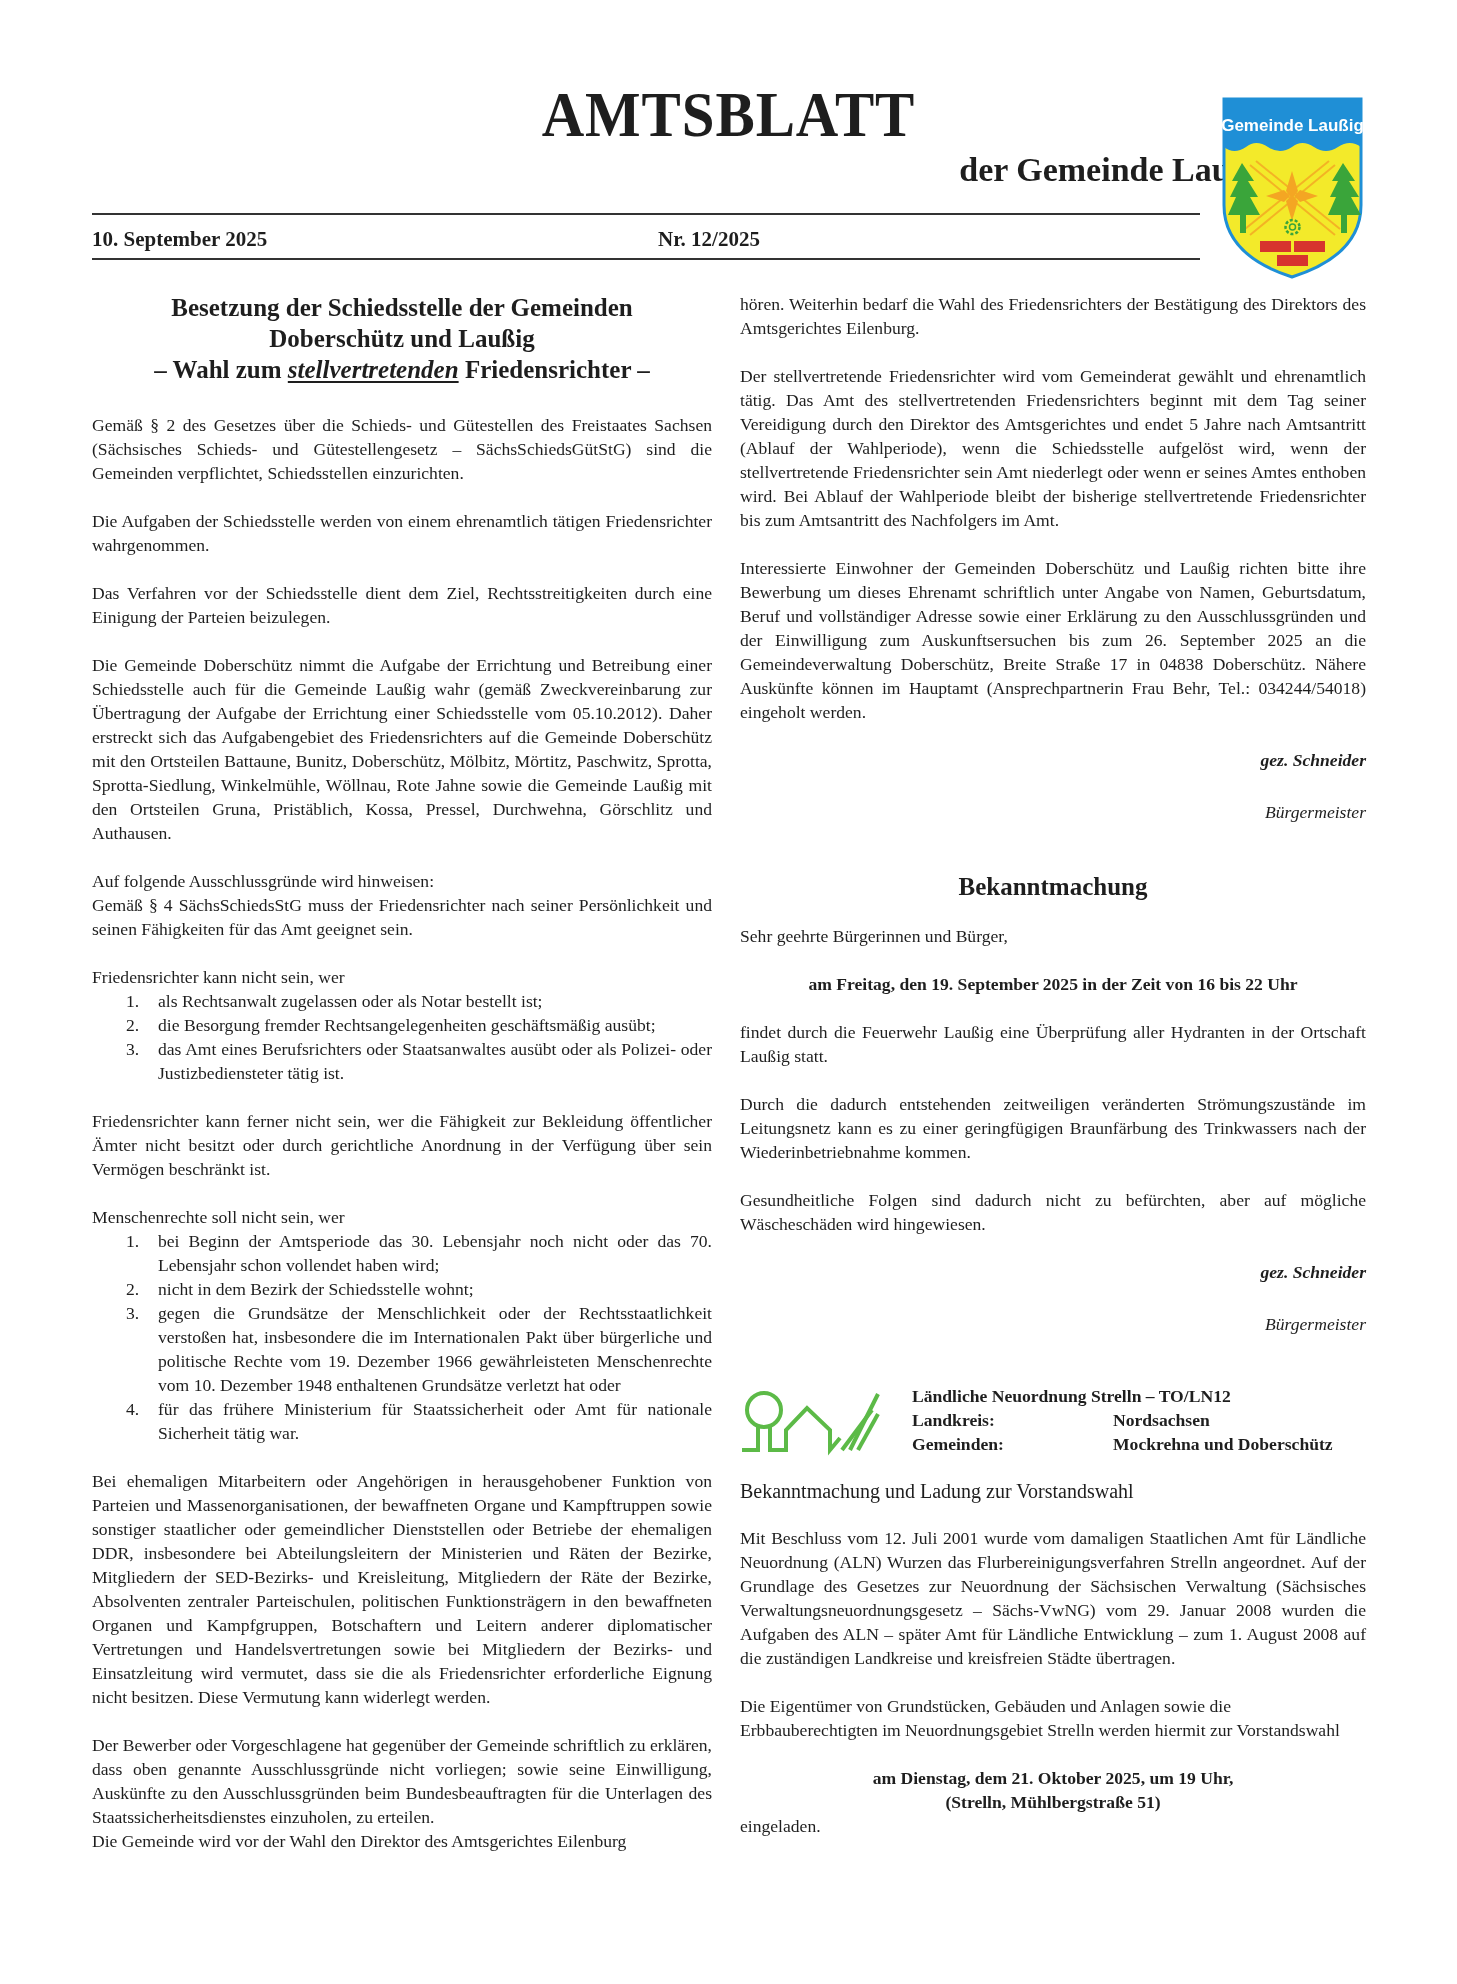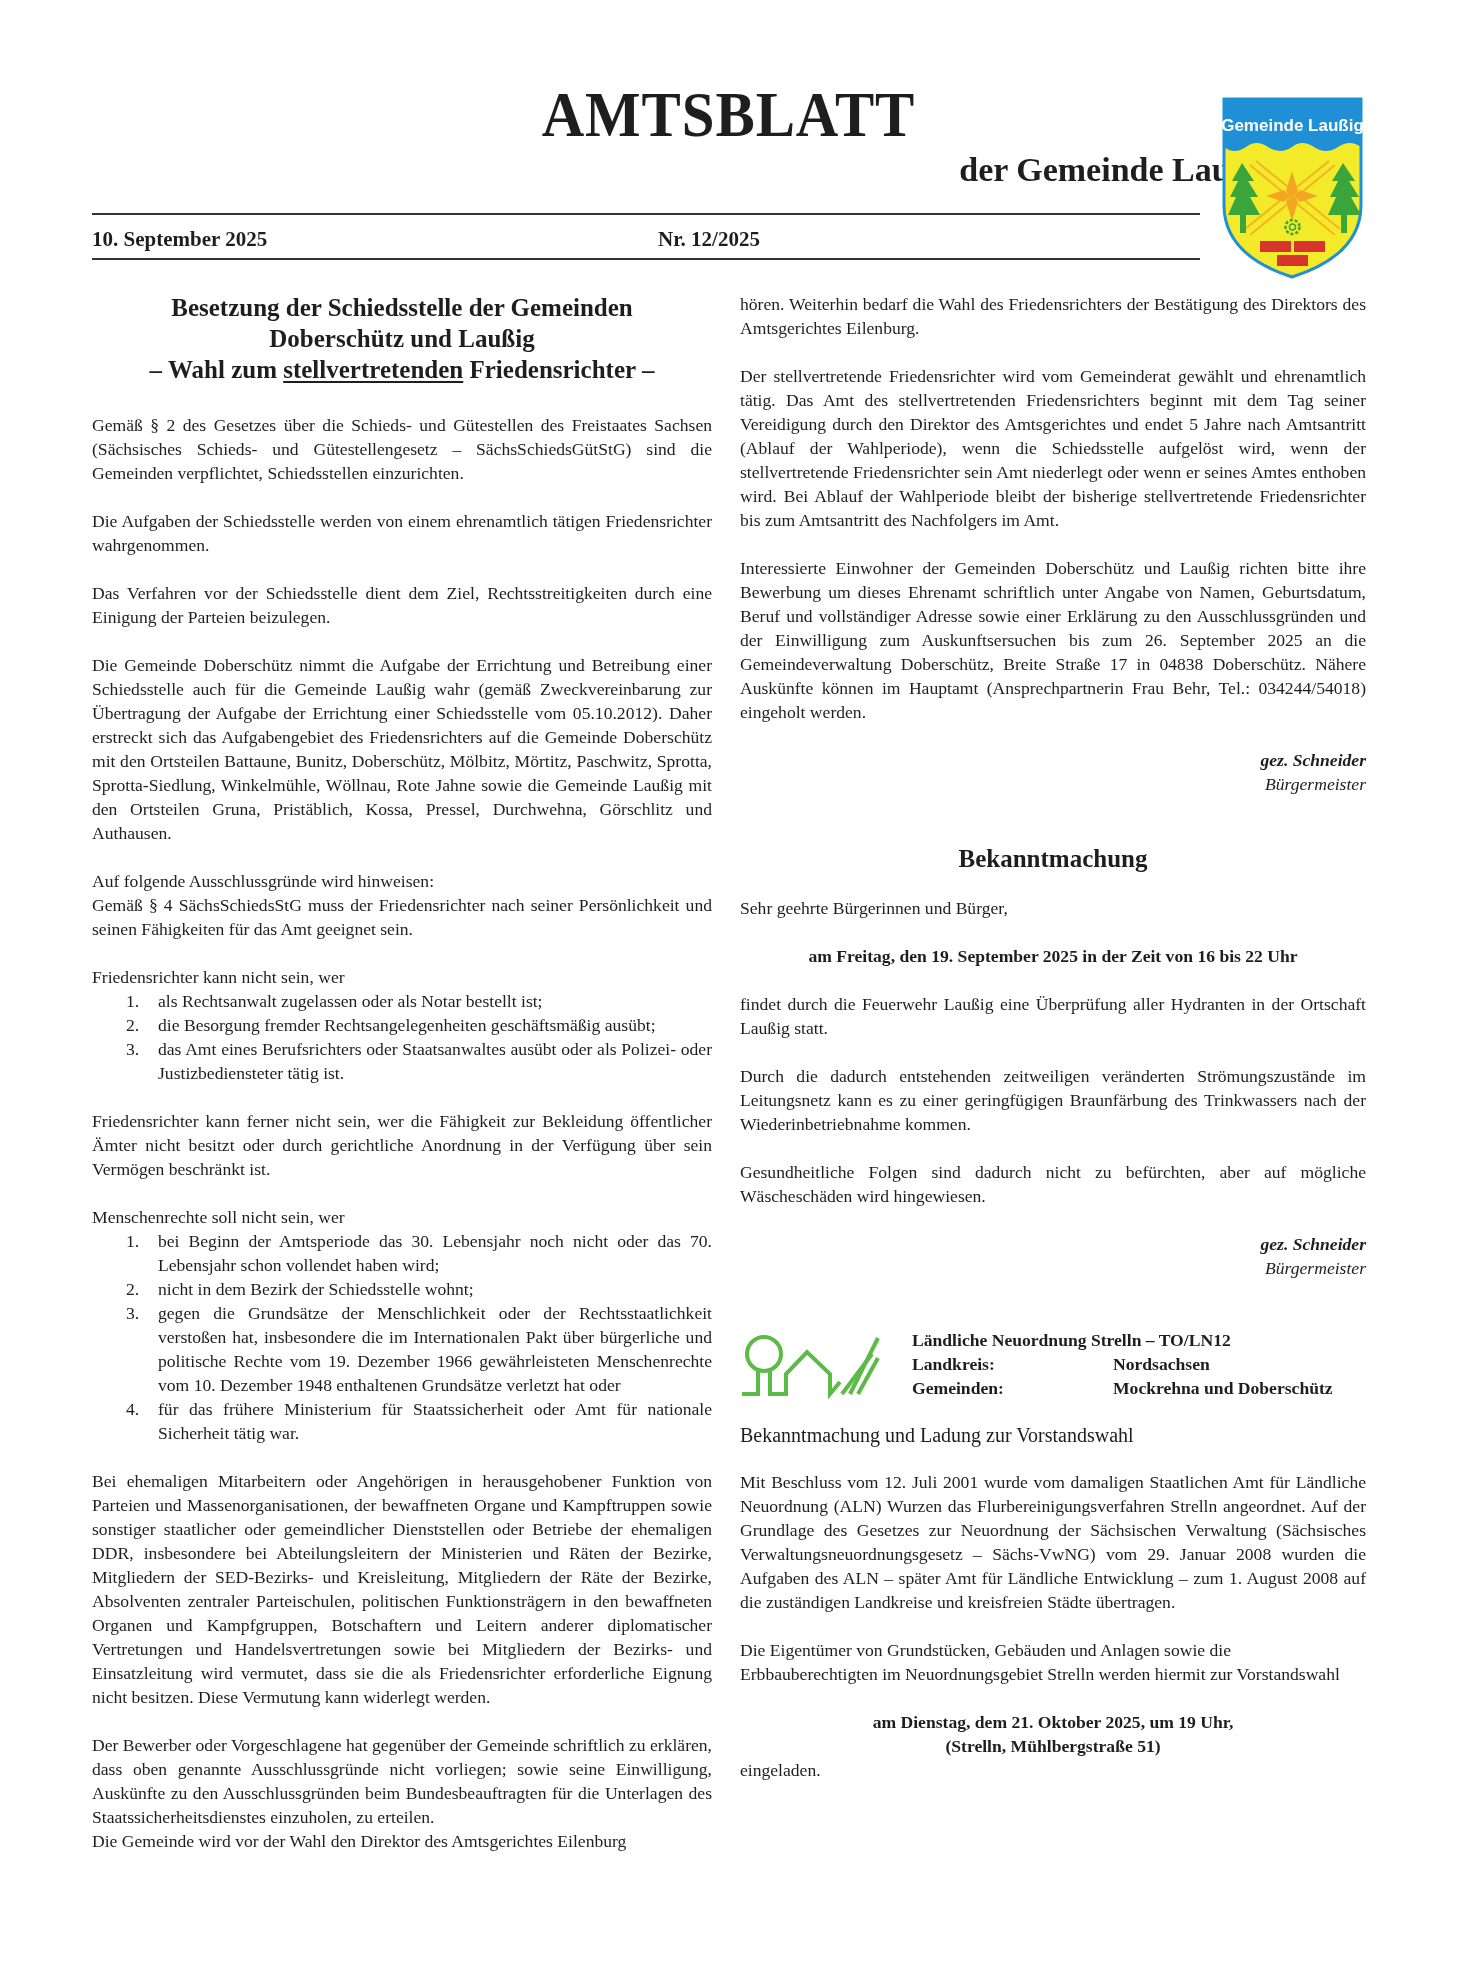--- a/index.html
+++ b/index.html
@@ -26,29 +26,29 @@
     .crest { position: absolute; left: 1220px; top: 90px; width: 145px; height: 185px; }
 
     .col { position: absolute; top: 292px; font-size: 17.6px; line-height: 24px; text-align: justify; }
     .col.left { left: 92px; width: 620px; }
     .col.right { left: 740px; width: 626px; }
     .col p { margin: 0 0 24px 0; }
     .col p.tight { margin-bottom: 0; }
     .col h2 {
       margin: 0 0 28px 0; text-align: center; font-size: 25px; line-height: 31px; font-weight: bold;
     }
-    .col h2 u { text-decoration: underline; text-underline-offset: 3px; }
+    .col h2 u { text-decoration: underline; text-underline-offset: 3px; font-style: italic; }
     .col h3 { margin: 0 0 22px 0; text-align: center; font-size: 25px; line-height: 30px; font-weight: bold; }
     .col h4 { margin: 8px 0 22px 0; text-align: left; font-size: 20px; line-height: 26px; font-weight: normal; }
     ol.numlist { margin: 0 0 24px 0; padding: 0; list-style: none; }
     ol.numlist li { position: relative; padding-left: 66px; }
     ol.numlist li .num { position: absolute; left: 34px; top: 0; }
     .sig { text-align: right; margin-bottom: 48px; }
     .sig .name { font-weight: bold; font-style: italic; display: block; }
-    .sig .role { font-style: italic; display: block; }
+    .sig .role { font-style: italic; display: block; margin-top: 28px; }
     .bold-center { text-align: center; font-weight: bold; margin-bottom: 24px; }
     .ln-block { position: relative; height: 74px; margin: 18px 0 20px 0; }
     .ln-logo { position: absolute; left: 0; top: 2px; width: 140px; height: 70px; }
     .ln-info { position: absolute; left: 172px; top: 0; font-weight: bold; font-size: 17.6px; line-height: 24px; text-align: left; }
     .ln-row { display: flex; gap: 11px; }
     .ln-key { width: 190px; }
   </style>
 </head>
 <body>
 

